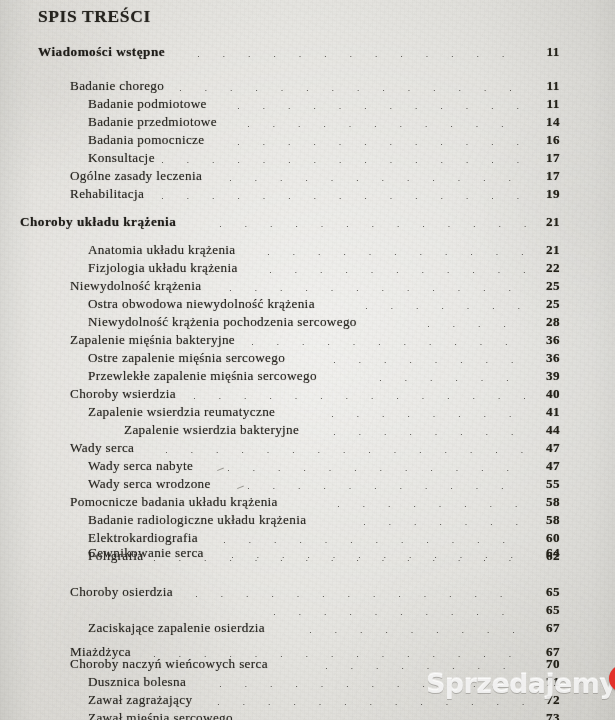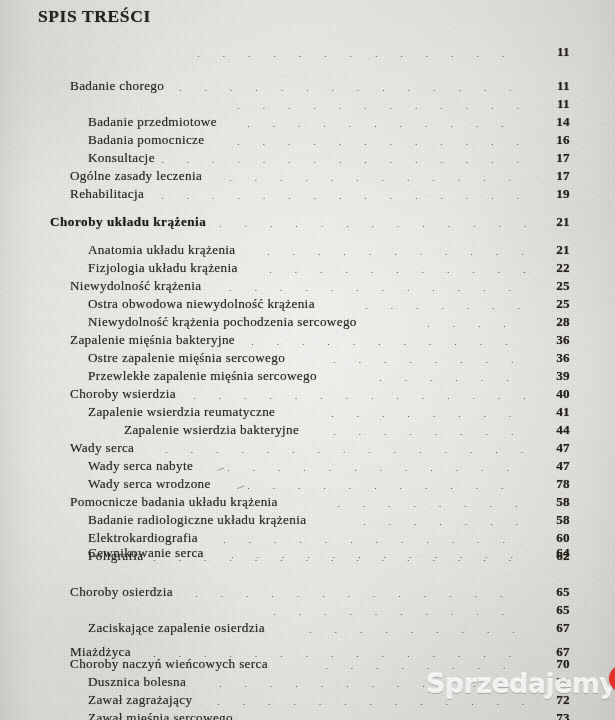--- a/index.html
+++ b/index.html
@@ -112,21 +112,21 @@
     background-size: 25.4px 16px;
     background-repeat: repeat-x;
     opacity: .82;
   }
 
   .pageno {
     position: absolute;
     top: 0;
     left: 536px;
     width: 34px;
-    text-align: right;
+    text-align: center;
     font-size: 13.2px;
     color: #242219;
     font-weight: 600;
     letter-spacing: .3px;
     text-shadow: 0 0 .9px rgba(36,34,30,.55);
   }
 
   
   .tick {
     position: absolute;
@@ -181,29 +181,31 @@
 
 <div id="page">
   <div id="blotch"></div>
   <div id="grain"></div>
 
   <div id="content">
     <div class="toc-title">SPIS TREŚCI</div>
 
     <div id="toc-rows">
         <div class="row lvl0 bold" style="top: 44px;">
+          <span class="label" style="left: 38px;">Wiadomości  wstępne</span>
           <span class="leader" style="left: 196px; width: 330px;"></span>
           <span class="pageno">11</span>
         </div>
         <div class="row lvl1" style="top: 78px;">
           <span class="label" style="left: 70px;">Badanie chorego</span>
           <span class="leader" style="left: 178px; width: 348px;"></span>
           <span class="pageno">11</span>
         </div>
         <div class="row lvl2" style="top: 96px;">
+          <span class="label" style="left: 88px;">Badanie  podmiotowe</span>
           <span class="leader" style="left: 236px; width: 290px;"></span>
           <span class="pageno">11</span>
         </div>
         <div class="row lvl2" style="top: 114px;">
           <span class="label" style="left: 88px;">Badanie  przedmiotowe</span>
           <span class="leader" style="left: 246px; width: 280px;"></span>
           <span class="pageno">14</span>
         </div>
         <div class="row lvl2" style="top: 132px;">
           <span class="label" style="left: 88px;">Badania  pomocnicze</span>
@@ -219,21 +221,21 @@
           <span class="label" style="left: 70px;">Ogólne  zasady  leczenia</span>
           <span class="leader" style="left: 228px; width: 298px;"></span>
           <span class="pageno">17</span>
         </div>
         <div class="row lvl1" style="top: 186px;">
           <span class="label" style="left: 70px;">Rehabilitacja</span>
           <span class="leader" style="left: 160px; width: 366px;"></span>
           <span class="pageno">19</span>
         </div>
         <div class="row lvl0 bold" style="top: 214px;">
-          <span class="label" style="left: 50px;">Choroby układu krążenia</span>
+          <span class="label" style="left: 20px;">Choroby układu krążenia</span>
           <span class="leader" style="left: 218px; width: 308px;"></span>
           <span class="pageno">21</span>
         </div>
         <div class="row lvl2" style="top: 242px;">
           <span class="label" style="left: 88px;">Anatomia układu krążenia</span>
           <span class="leader" style="left: 266px; width: 260px;"></span>
           <span class="pageno">21</span>
         </div>
         <div class="row lvl2" style="top: 260px;">
           <span class="label" style="left: 88px;">Fizjologia układu krążenia</span>
@@ -292,21 +294,21 @@
         </div>
         <div class="row lvl2" style="top: 458px; padding-left: 40px;">
           <span class="label" style="left: 88px;">Wady serca nabyte</span>
           <span class="leader" style="left: 226px; width: 300px;"></span>
           <span class="pageno">47</span>
           <span class="tick" style="left: 216px;"></span>
         </div>
         <div class="row lvl2" style="top: 476px;">
           <span class="label" style="left: 88px;">Wady serca wrodzone</span>
           <span class="leader" style="left: 246px; width: 280px;"></span>
-          <span class="pageno">78</span>
+          <span class="pageno">55</span>
           <span class="tick" style="left: 236px;"></span>
         </div>
         <div class="row lvl1" style="top: 494px;">
           <span class="label" style="left: 70px;">Pomocnicze badania układu krążenia</span>
           <span class="leader" style="left: 336px; width: 190px;"></span>
           <span class="pageno">58</span>
         </div>
         <div class="row lvl2" style="top: 512px;">
           <span class="label" style="left: 88px;">Badanie radiologiczne układu krążenia</span>
           <span class="leader" style="left: 362px; width: 164px;"></span>

